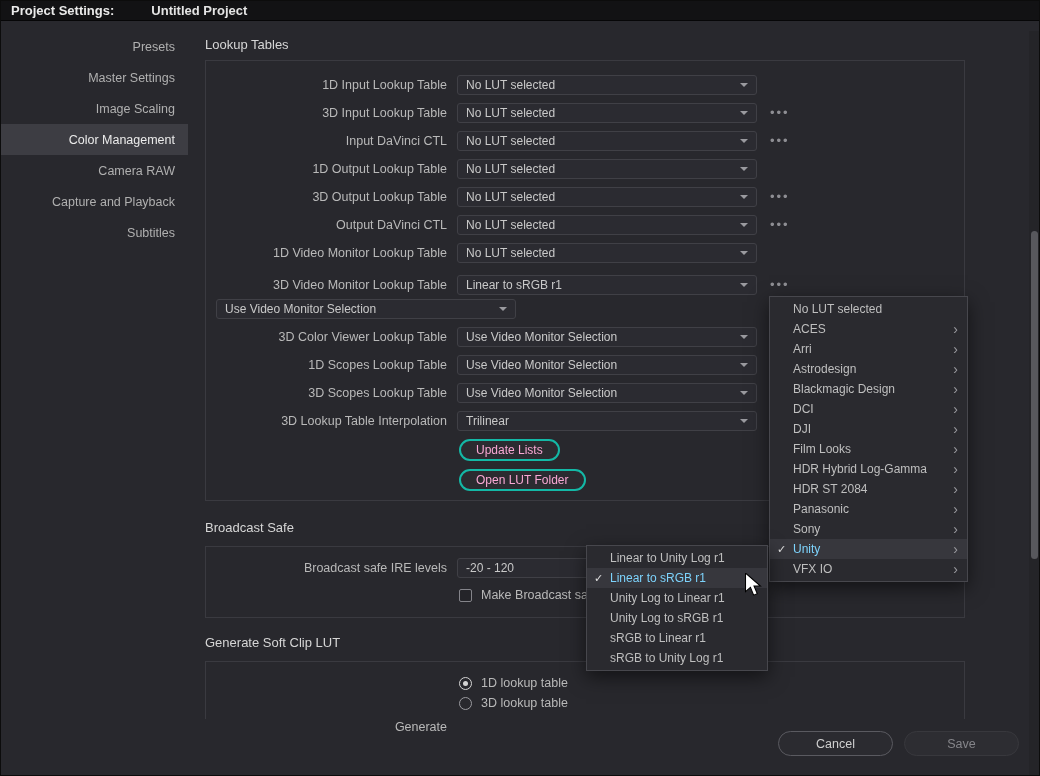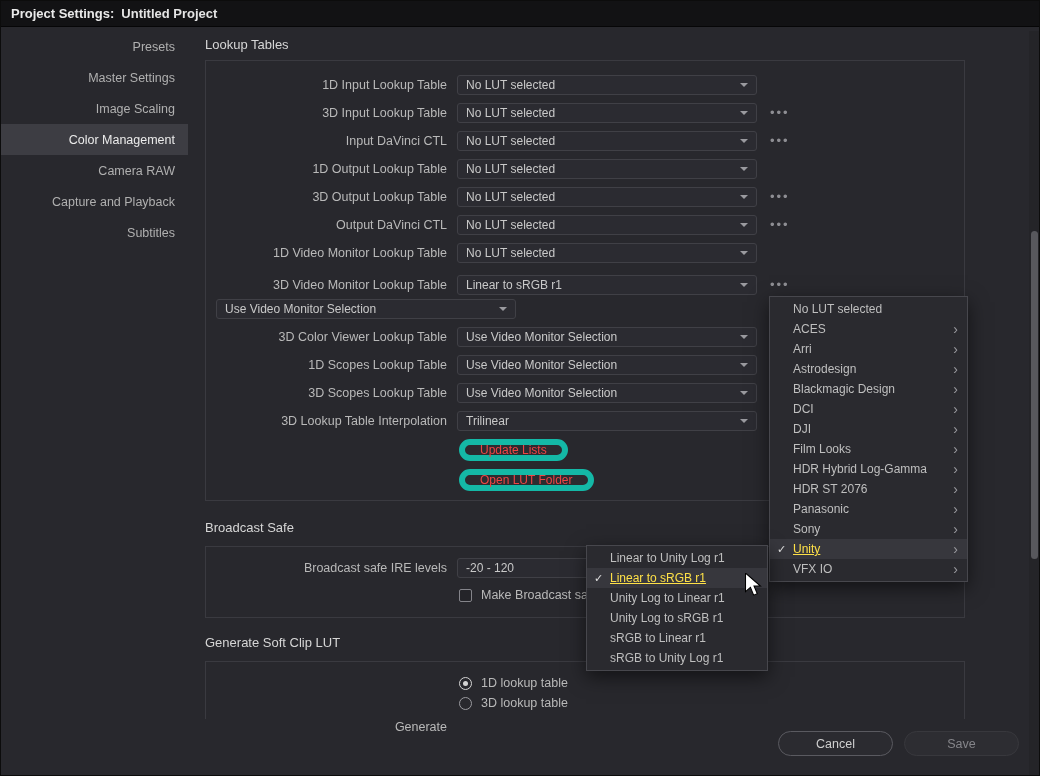--- a/index.html
+++ b/index.html
@@ -1,19 +1,19 @@
 <!DOCTYPE html>
 <html><head>
 <meta charset="utf-8">
 <style>
   * { margin:0; padding:0; box-sizing:border-box; }
   html,body { width:1040px; height:776px; background:#1a1a1c; font-family:"Liberation Sans", sans-serif; }
   .window { position:relative; width:1040px; height:776px; background:#28282d; overflow:hidden; border:1px solid #0c0c0c; }
 
-  .titlebar { position:absolute; top:0; left:0; right:0; height:26px; background:#121214; border-bottom:1px solid #060607; display:flex; align-items:center; padding-left:10px; }
+  .titlebar { position:absolute; top:0; left:0; right:0; height:20px; background:#121214; border-bottom:1px solid #060607; display:flex; align-items:center; padding-left:10px;gap:30px; }
   .tb-label { color:#eaeaea; font-size:13px; font-weight:bold; }
   .tb-project { color:#e4e4e4; font-size:13px; font-weight:bold; margin-left:7px; }
 
   .sidebar { position:absolute; top:30px; left:0; width:187px; bottom:0; }
   .side-item { height:31px; display:flex; align-items:center; justify-content:flex-end; padding-right:13px; font-size:12.5px; color:#b0b0b0; cursor:pointer; }
   .side-item.selected { background:#3d3d43; color:#ebebeb; }
 
   .heading { position:absolute; font-size:13px; color:#d6d6d6; line-height:16px; }
   .panel { position:absolute; left:204px; width:760px; border:1px solid #3a3a40; background:#28282d; }
   #panel-lut { top:59px; height:441px; }
@@ -23,21 +23,21 @@
   #heading-bs { left:204px; top:519px; }
   #heading-sc { left:204px; top:634px; }
 
   .row { position:absolute; left:0; right:0; height:28px; display:flex; align-items:center; }
   .row-label { width:241px; text-align:right; font-size:12.5px; color:#b9b9b9; flex:none; white-space:nowrap; }
   .select { margin-left:10px; width:300px; height:20px; background:#2b2b31; border:1px solid #404046; border-radius:3px; display:flex; align-items:center; padding:0 8px; flex:none; cursor:pointer; }
   .select .val { flex:1; font-size:12px; color:#c9c9c9; white-space:nowrap; overflow:hidden; }
   .select .chev { width:0; height:0; border-left:4px solid transparent; border-right:4px solid transparent; border-top:4px solid #9a9a9f; margin-left:6px; }
   .dots { margin-left:13px; color:#8e8e93; font-size:13px; letter-spacing:2px; cursor:pointer; line-height:10px; }
 
-  .btn { position:absolute; height:22px; border:6px solid #14b8a6; border-radius:11px; background:#2b2b30; color:#ef4444; font-size:12px; display:flex; align-items:center; justify-content:center; padding:0 15px; cursor:pointer; white-space:nowrap; }
+  .btn { position:absolute; height:22px; border:2px solid #14b8a6; border-radius:11px; background:#2b2b30; color:#f9a8d4; font-size:12px; display:flex; align-items:center; justify-content:center; padding:0 15px; cursor:pointer; white-space:nowrap; }
   #btn-update { left:253px; top:378px; }
   #btn-openlut { left:253px; top:408px; }
 
   .bs-check-row { position:absolute; left:253px; top:39px; display:flex; align-items:center; height:18px; }
   .checkbox { width:13px; height:13px; border:1px solid #84848a; border-radius:2px; background:#242429; display:inline-block; cursor:pointer; flex:none; }
   .check-label { margin-left:9px; font-size:12.5px; color:#b9b9b9; white-space:nowrap; }
 
   .sc-row { position:absolute; left:0; top:11px; display:flex; align-items:flex-start; }
   .sc-row .row-label { line-height:20px;margin-top:44px; }
   .radio-group { margin-left:12px; }
@@ -55,21 +55,21 @@
   .scroll-thumb { position:absolute; left:1030px; top:230px; width:7px; height:328px; background:#58585d; border-radius:3.5px; cursor:pointer; }
 
   .menu { position:absolute; background:#2a2a2f; border:1px solid #47474d; box-shadow:0 6px 18px rgba(0,0,0,0.55); padding:2px 0; z-index:10; }
   #menu-list { left:768px; top:295px; width:199px; }
   #submenu-list { left:585px; top:544px; width:182px; z-index:11; }
   .menu-item { height:20px; display:flex; align-items:center; font-size:12px; color:#bfbfbf; cursor:pointer; }
   .menu-item .chk { width:23px; text-align:center; font-size:11px; color:#e0e0e0; flex:none; }
   .menu-item .lbl { flex:1; white-space:nowrap; overflow:hidden; }
   .menu-item .sub { width:18px; color:#9a9a9f; font-size:14px; text-align:right; padding-right:9px; flex:none; line-height:18px; }
   .menu-item.hl { background:#37373d; }
-  .menu-item.hl .lbl { color:#fde047;text-decoration:underline; }
+  .menu-item.hl .lbl { color:#7dd3fc; }
 
   .cursor { position:absolute; left:744px; top:572px; z-index:20; }
 </style>
 </head>
 <body>
 
 <div class="window">
 
   <div class="titlebar">
     <span class="tb-label">Project Settings:</span>
@@ -268,21 +268,21 @@
         <span class="lbl">Film Looks</span>
         <span class="sub">›</span>
       </div>
       <div class="menu-item">
         <span class="chk"></span>
         <span class="lbl">HDR Hybrid Log-Gamma</span>
         <span class="sub">›</span>
       </div>
       <div class="menu-item">
         <span class="chk"></span>
-        <span class="lbl">HDR ST 2076</span>
+        <span class="lbl">HDR ST 2084</span>
         <span class="sub">›</span>
       </div>
       <div class="menu-item">
         <span class="chk"></span>
         <span class="lbl">Panasonic</span>
         <span class="sub">›</span>
       </div>
       <div class="menu-item">
         <span class="chk"></span>
         <span class="lbl">Sony</span>

